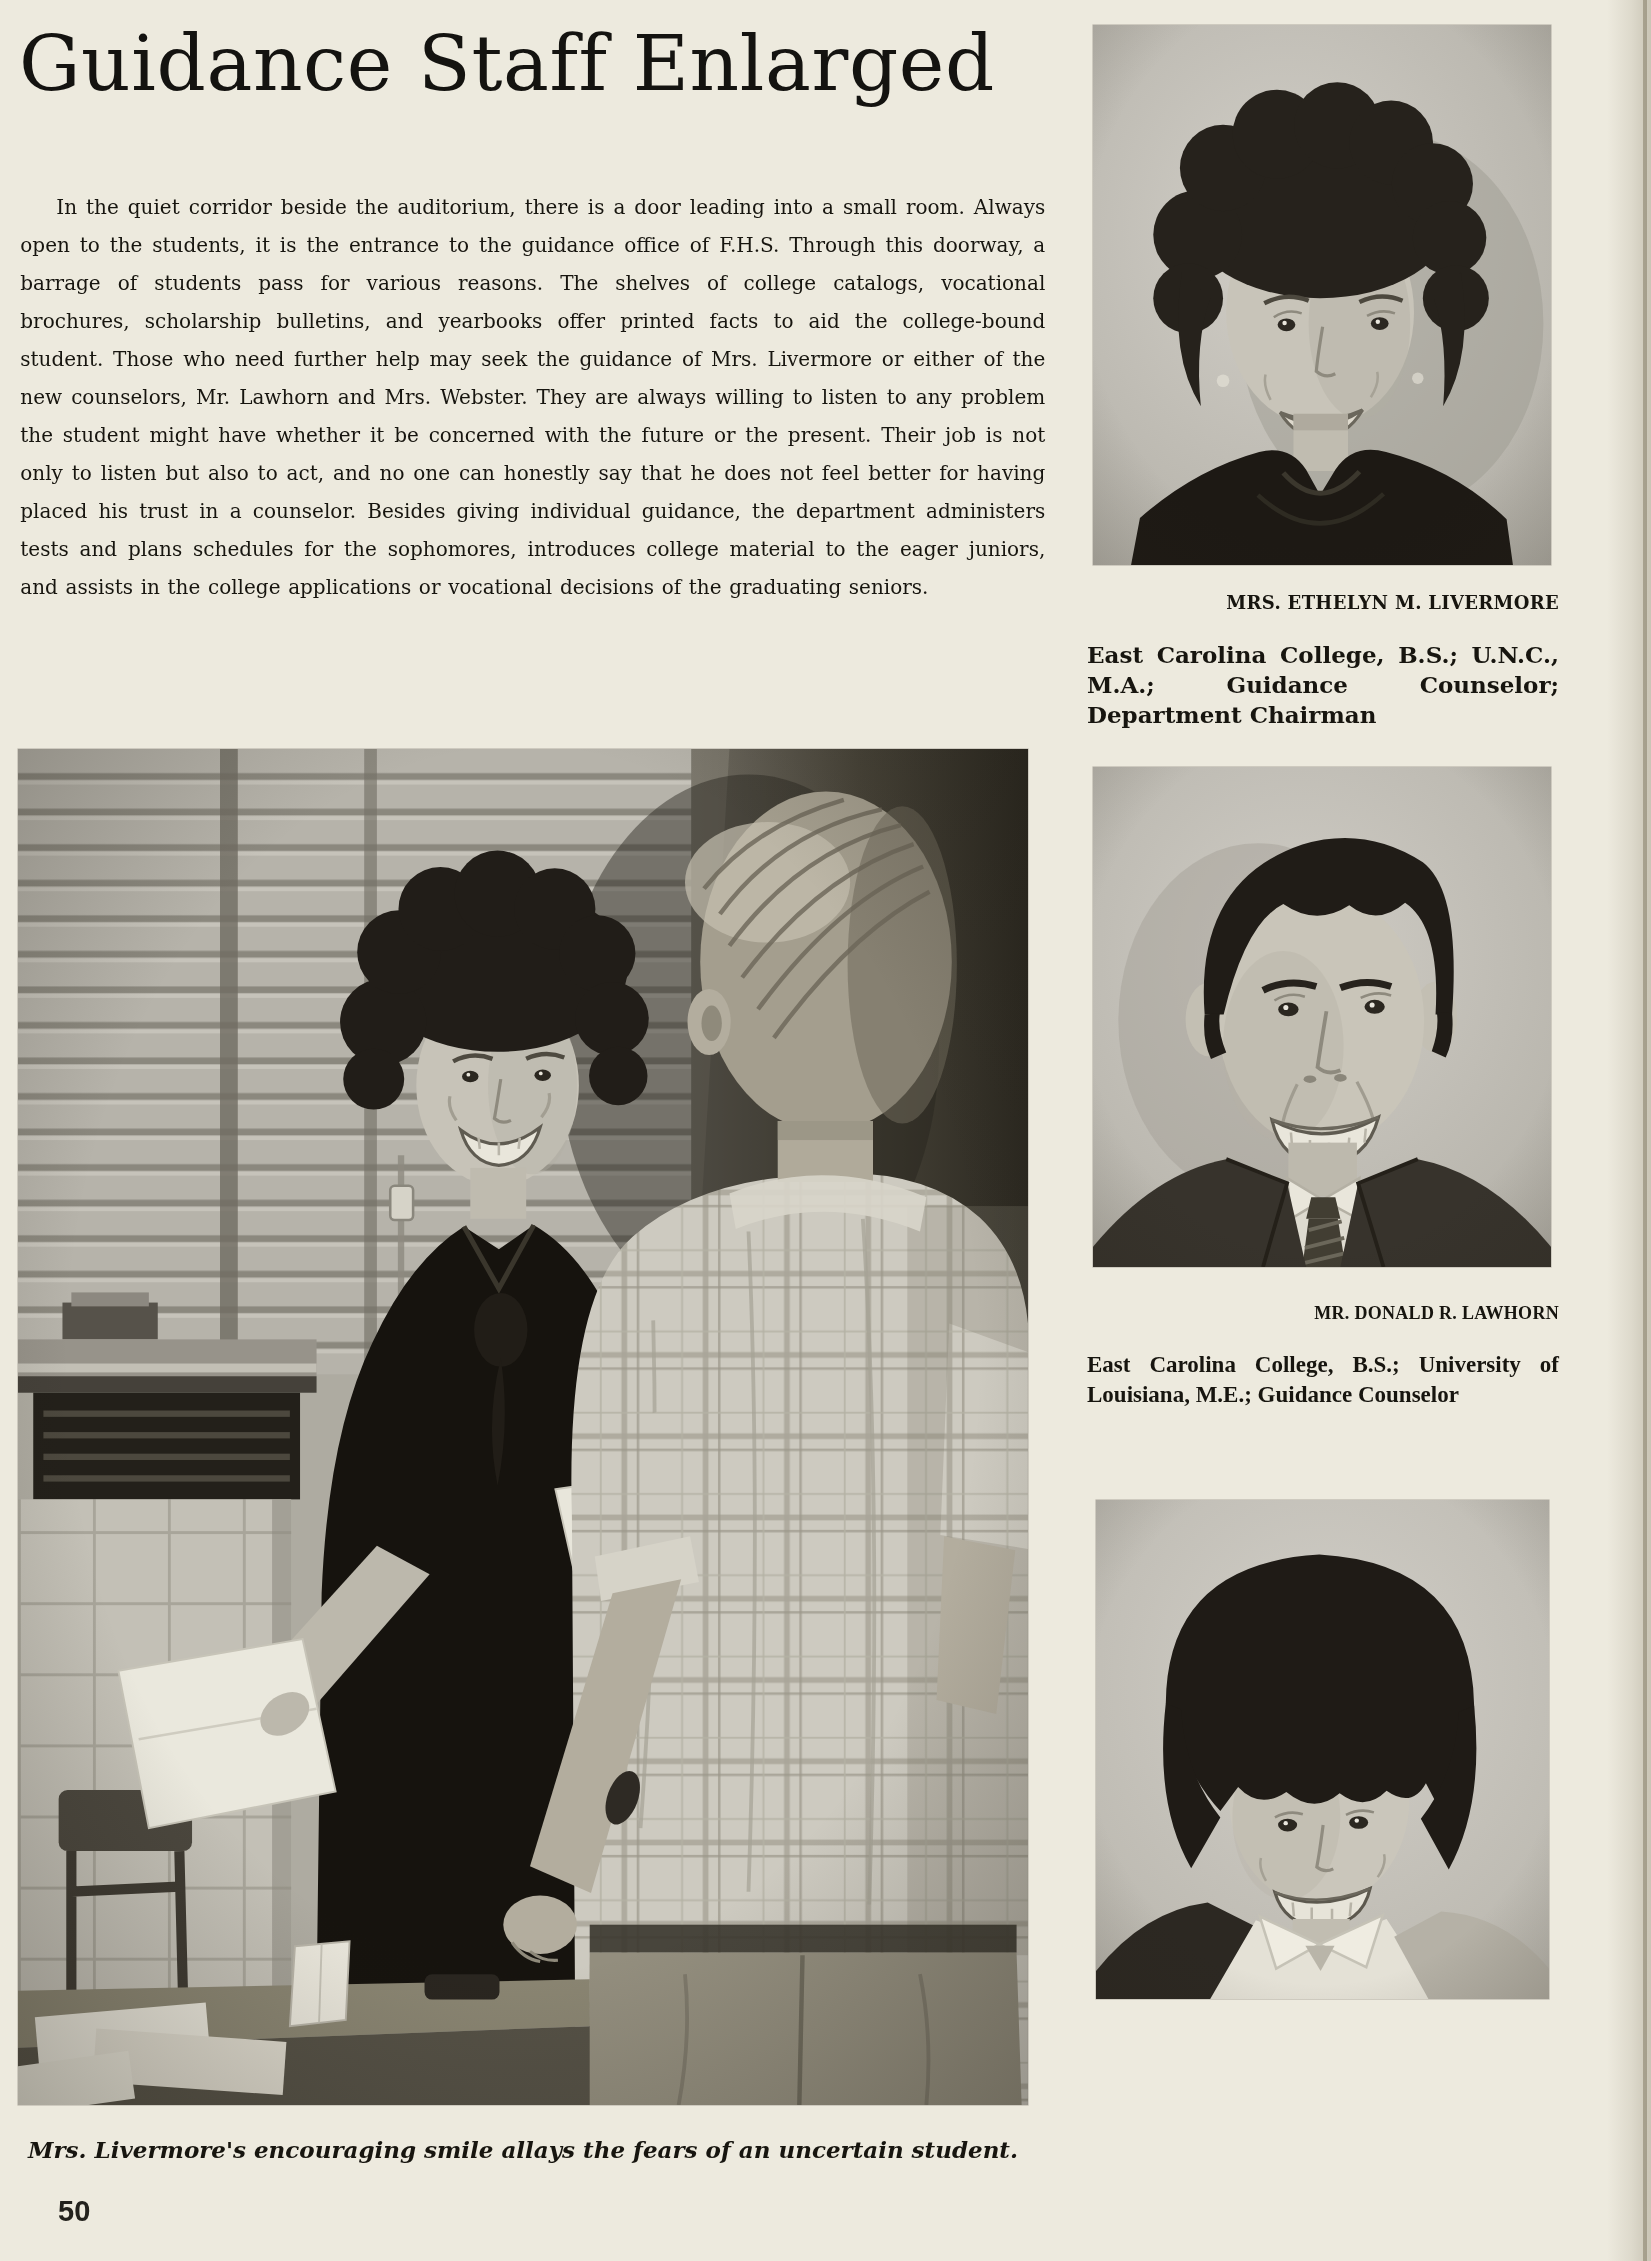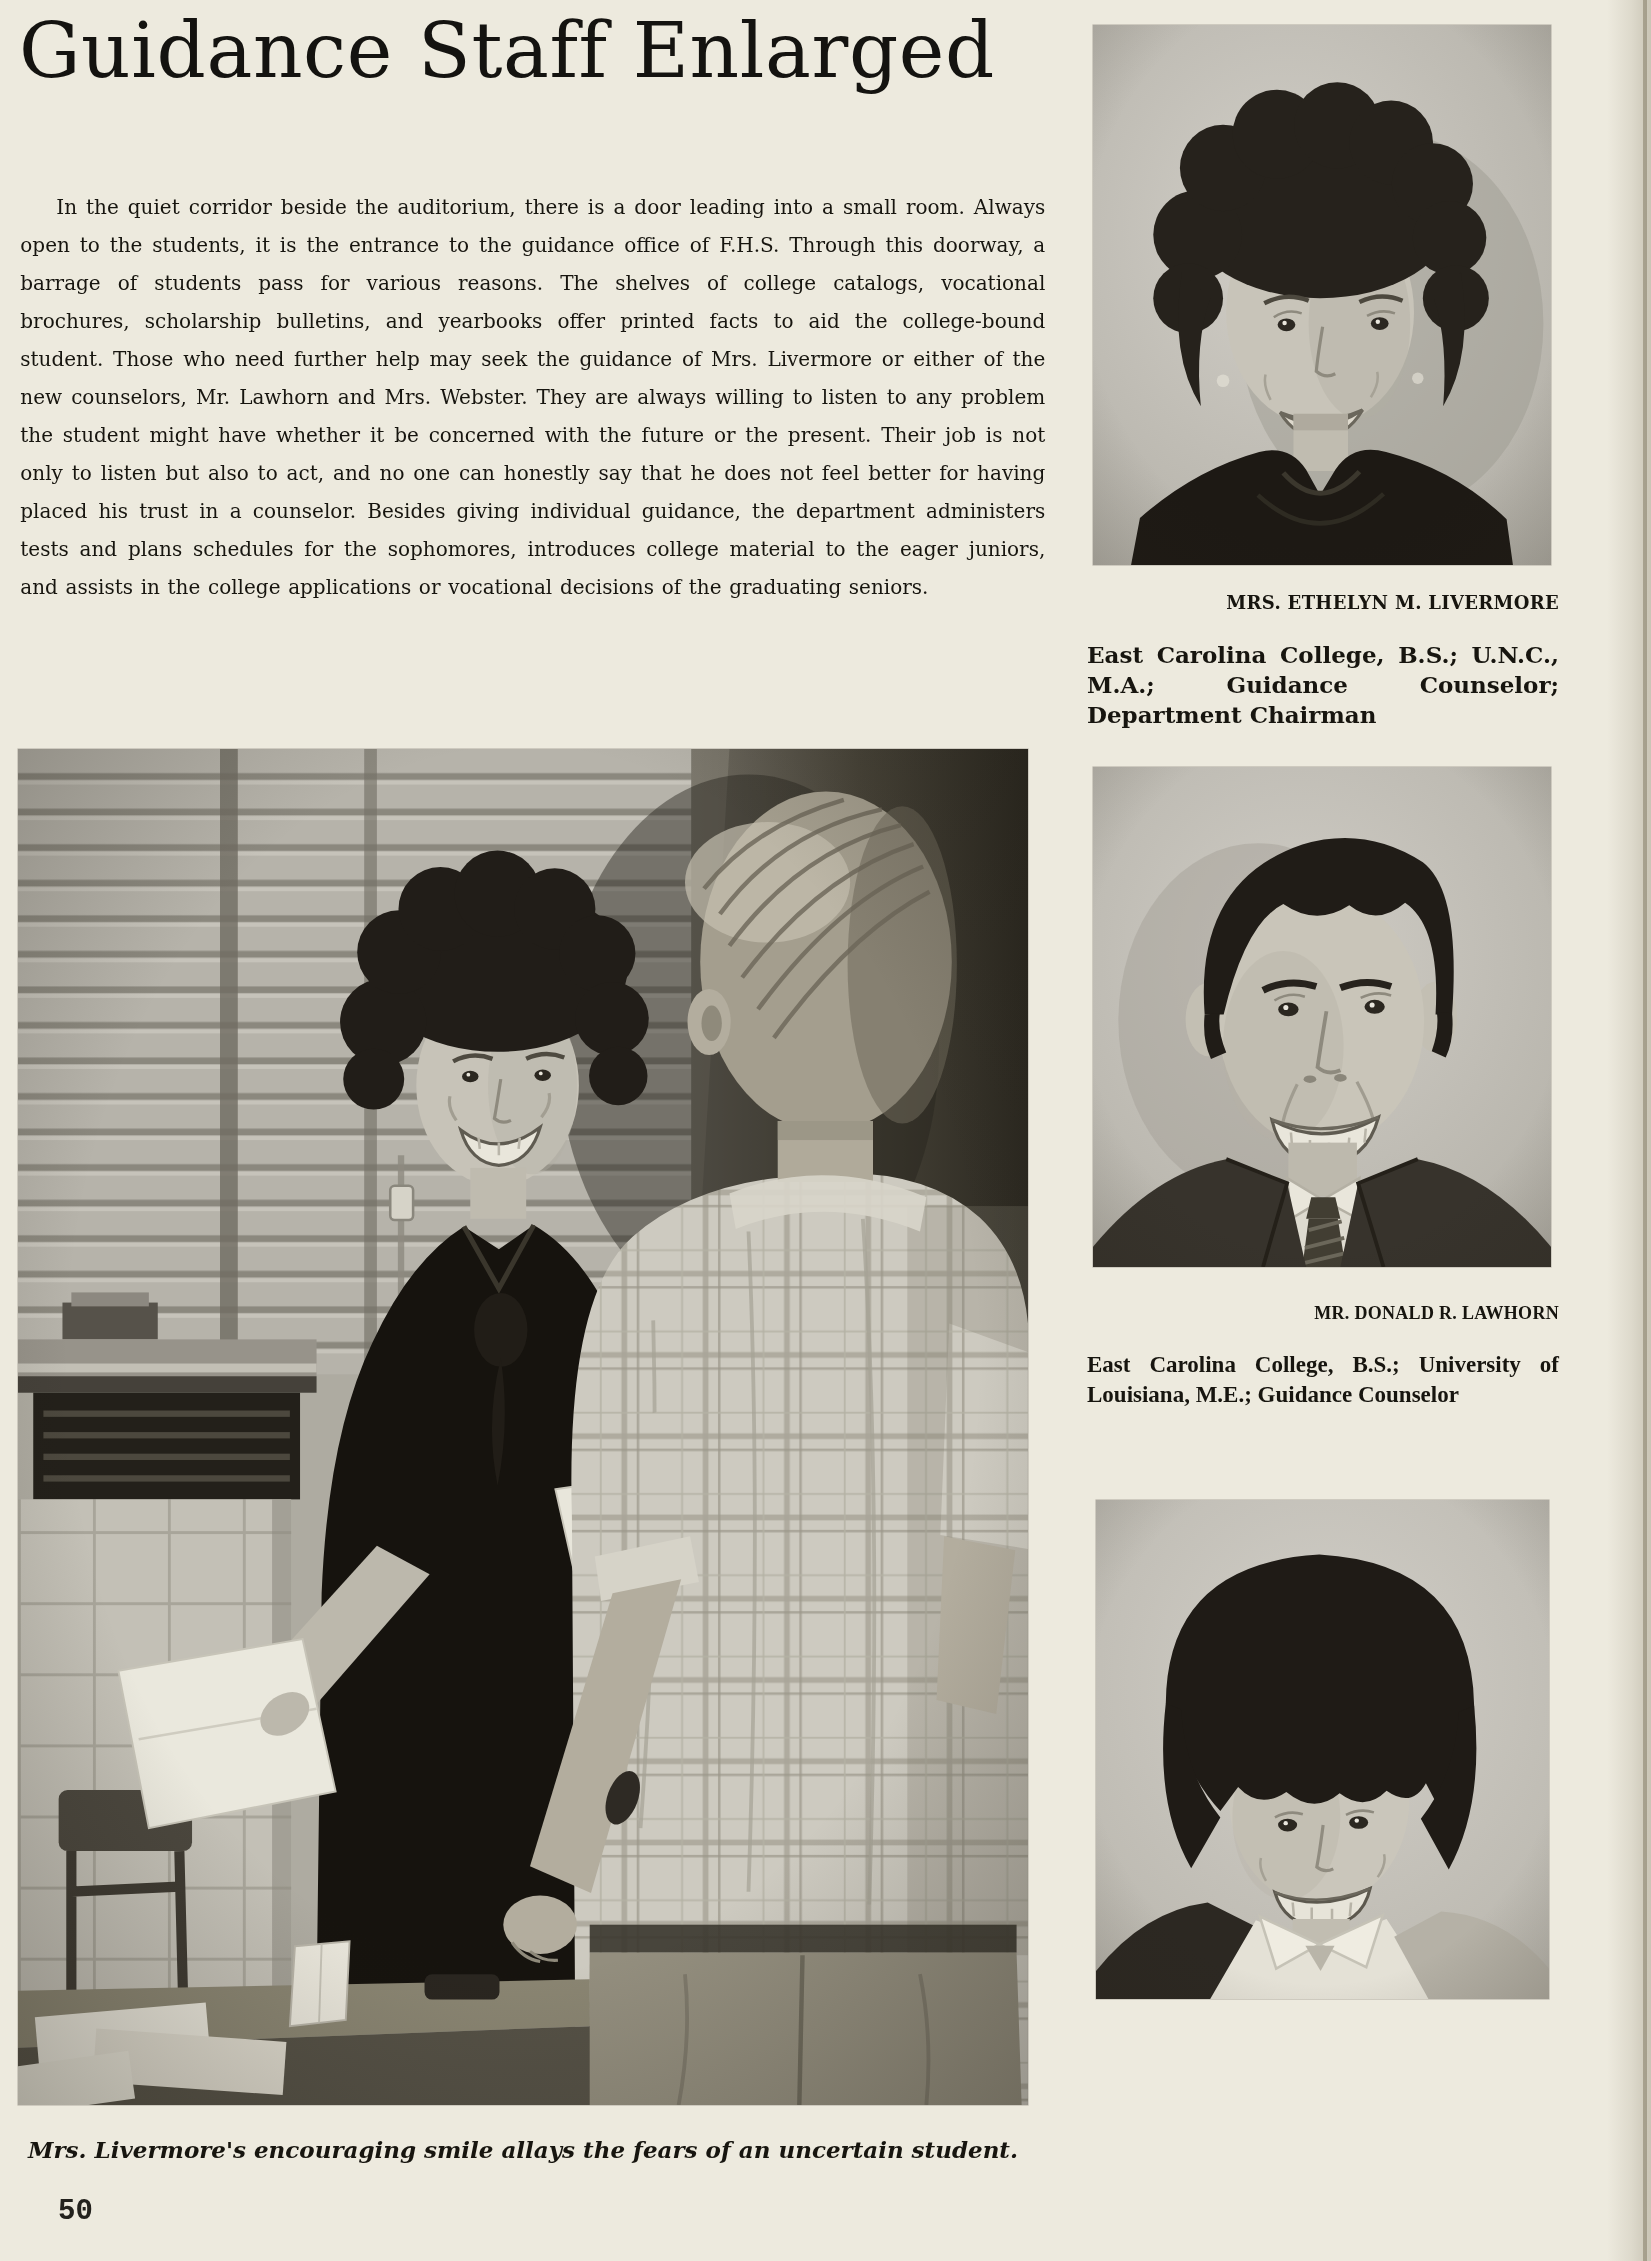--- a/index.html
+++ b/index.html
@@ -10,21 +10,21 @@
   }
   .gutter{
     position:absolute; right:0; top:0; width:44px; height:100%;
     background:linear-gradient(to right, rgba(110,100,75,0) 0%, rgba(110,100,75,0.12) 55%, rgba(95,85,60,0.25) 100%);
   }
   .gutter-line{
     position:absolute; right:4.4px; top:0; width:3.2px; height:100%;
     background:rgba(90,80,55,0.35);
   }
   .page-title{
-    position:absolute; left:19px; top:7px; margin:0;
+    position:absolute; left:19px; top:20px; margin:0;
     font-size:77px; font-weight:normal; line-height:1.15;
     letter-spacing:0.6px; color:#141310; white-space:nowrap;
   }
   .article-paragraph{
     position:absolute; left:20.3px; top:188px; width:1025px; margin:0;
     font-size:20px; line-height:38px; text-align:justify; text-indent:36px;
     word-spacing:1.3px; color:#17150f;
   }
   figure{margin:0; padding:0; position:absolute; overflow:hidden;
     box-shadow:0 0 0 0.6px rgba(70,64,50,0.30);}
@@ -38,21 +38,21 @@
   .caption .cap-cred{font-size:23px; line-height:30px; text-align:justify;margin-top:23px;}
   .caption-1{top:589px;}
   .caption-2{top:1299px;font-family:Liberation Serif, serif;}
   .caption-3{top:2018px;}
   .feature-caption{
     position:absolute; left:18px; top:2136px; width:1010px;
     text-align:center; font-weight:bold; font-size:23px; color:#17150f;font-style:italic;
   }
   .page-number{
     position:absolute; left:58px; top:2195px;
-    font-family:Liberation Mono, monospace; font-weight:bold;
+    font-family:Liberation Sans, sans-serif; font-weight:bold;
     font-size:29px; color:#23221d;
   }
 </style>
 </head>
 <body>
 
 <div class="page">
 
   <h1 class="page-title">Guidance Staff Enlarged</h1>
 

